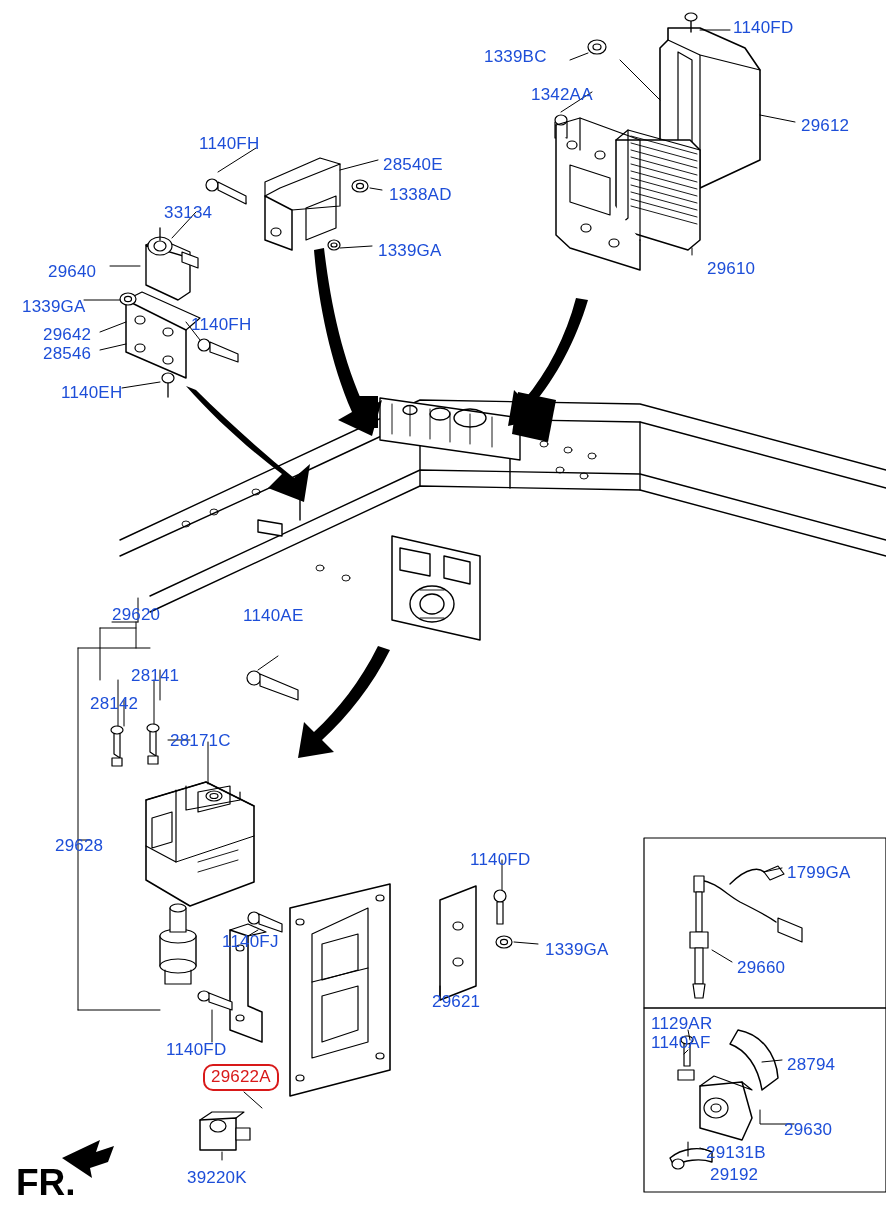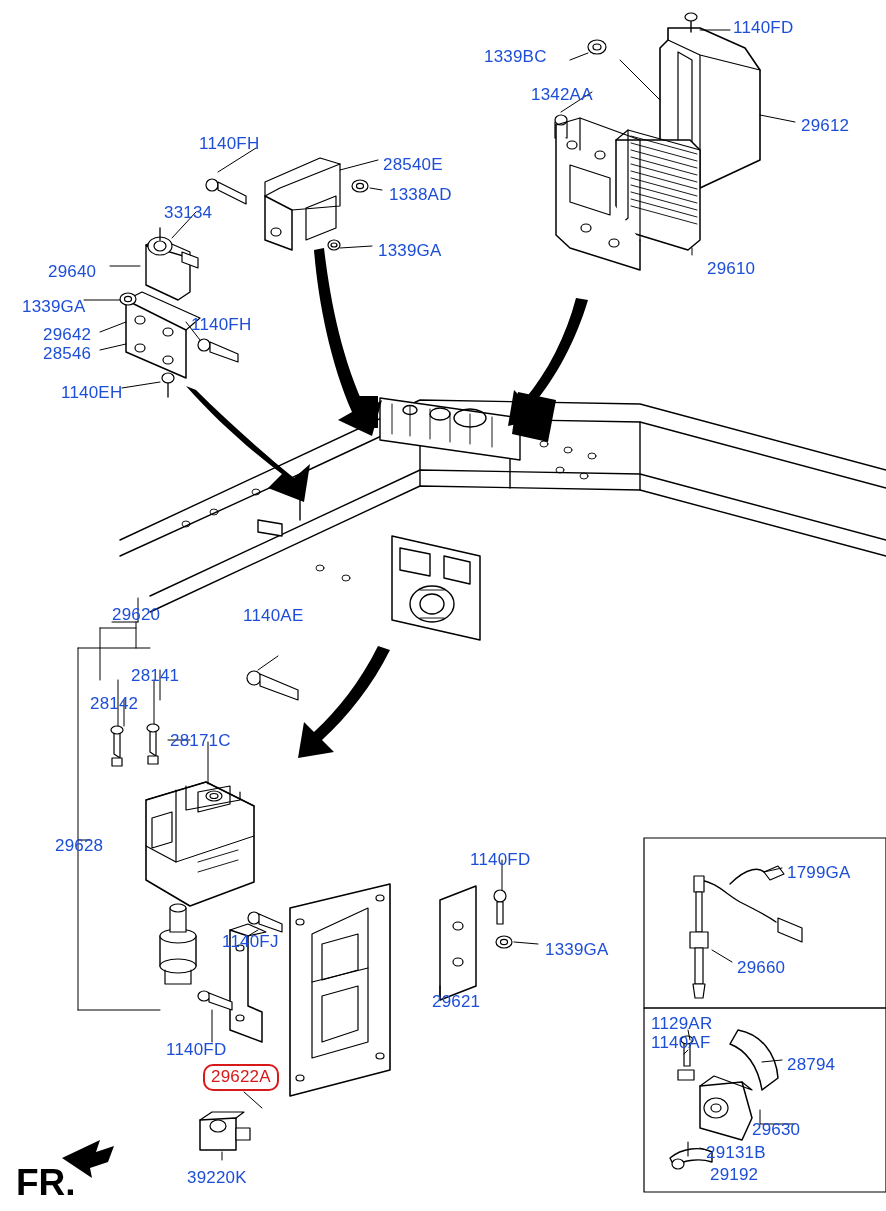--- a/index.html
+++ b/index.html
@@ -364,21 +364,21 @@
       <div class="label" style="left: 787px; top: 863px;">1799GA</div>
       <div class="label" style="left: 222px; top: 932px;">1140FJ</div>
       <div class="label" style="left: 545px; top: 940px;">1339GA</div>
       <div class="label" style="left: 737px; top: 958px;">29660</div>
       <div class="label" style="left: 432px; top: 992px;">29621</div>
       <div class="label" style="left: 651px; top: 1014px;">1129AR</div>
       <div class="label" style="left: 651px; top: 1033px;">1140AF</div>
       <div class="label" style="left: 166px; top: 1040px;">1140FD</div>
       <div class="label" style="left: 787px; top: 1055px;">28794</div>
       <div class="label highlight" style="left: 203px; top: 1064px;">29622A</div>
-      <div class="label" style="left: 752px; top: 1120px;">29630</div>
+      <div class="label" style="left: 784px; top: 1120px;">29630</div>
       <div class="label" style="left: 706px; top: 1143px;">29131B</div>
       <div class="label" style="left: 710px; top: 1165px;">29192</div>
       <div class="label" style="left: 187px; top: 1168px;">39220K</div>
     </div>
 
   <div class="fr-text" style="left:16px; top:1162px;">FR.</div>
 
 </div>
 
 </body></html>

